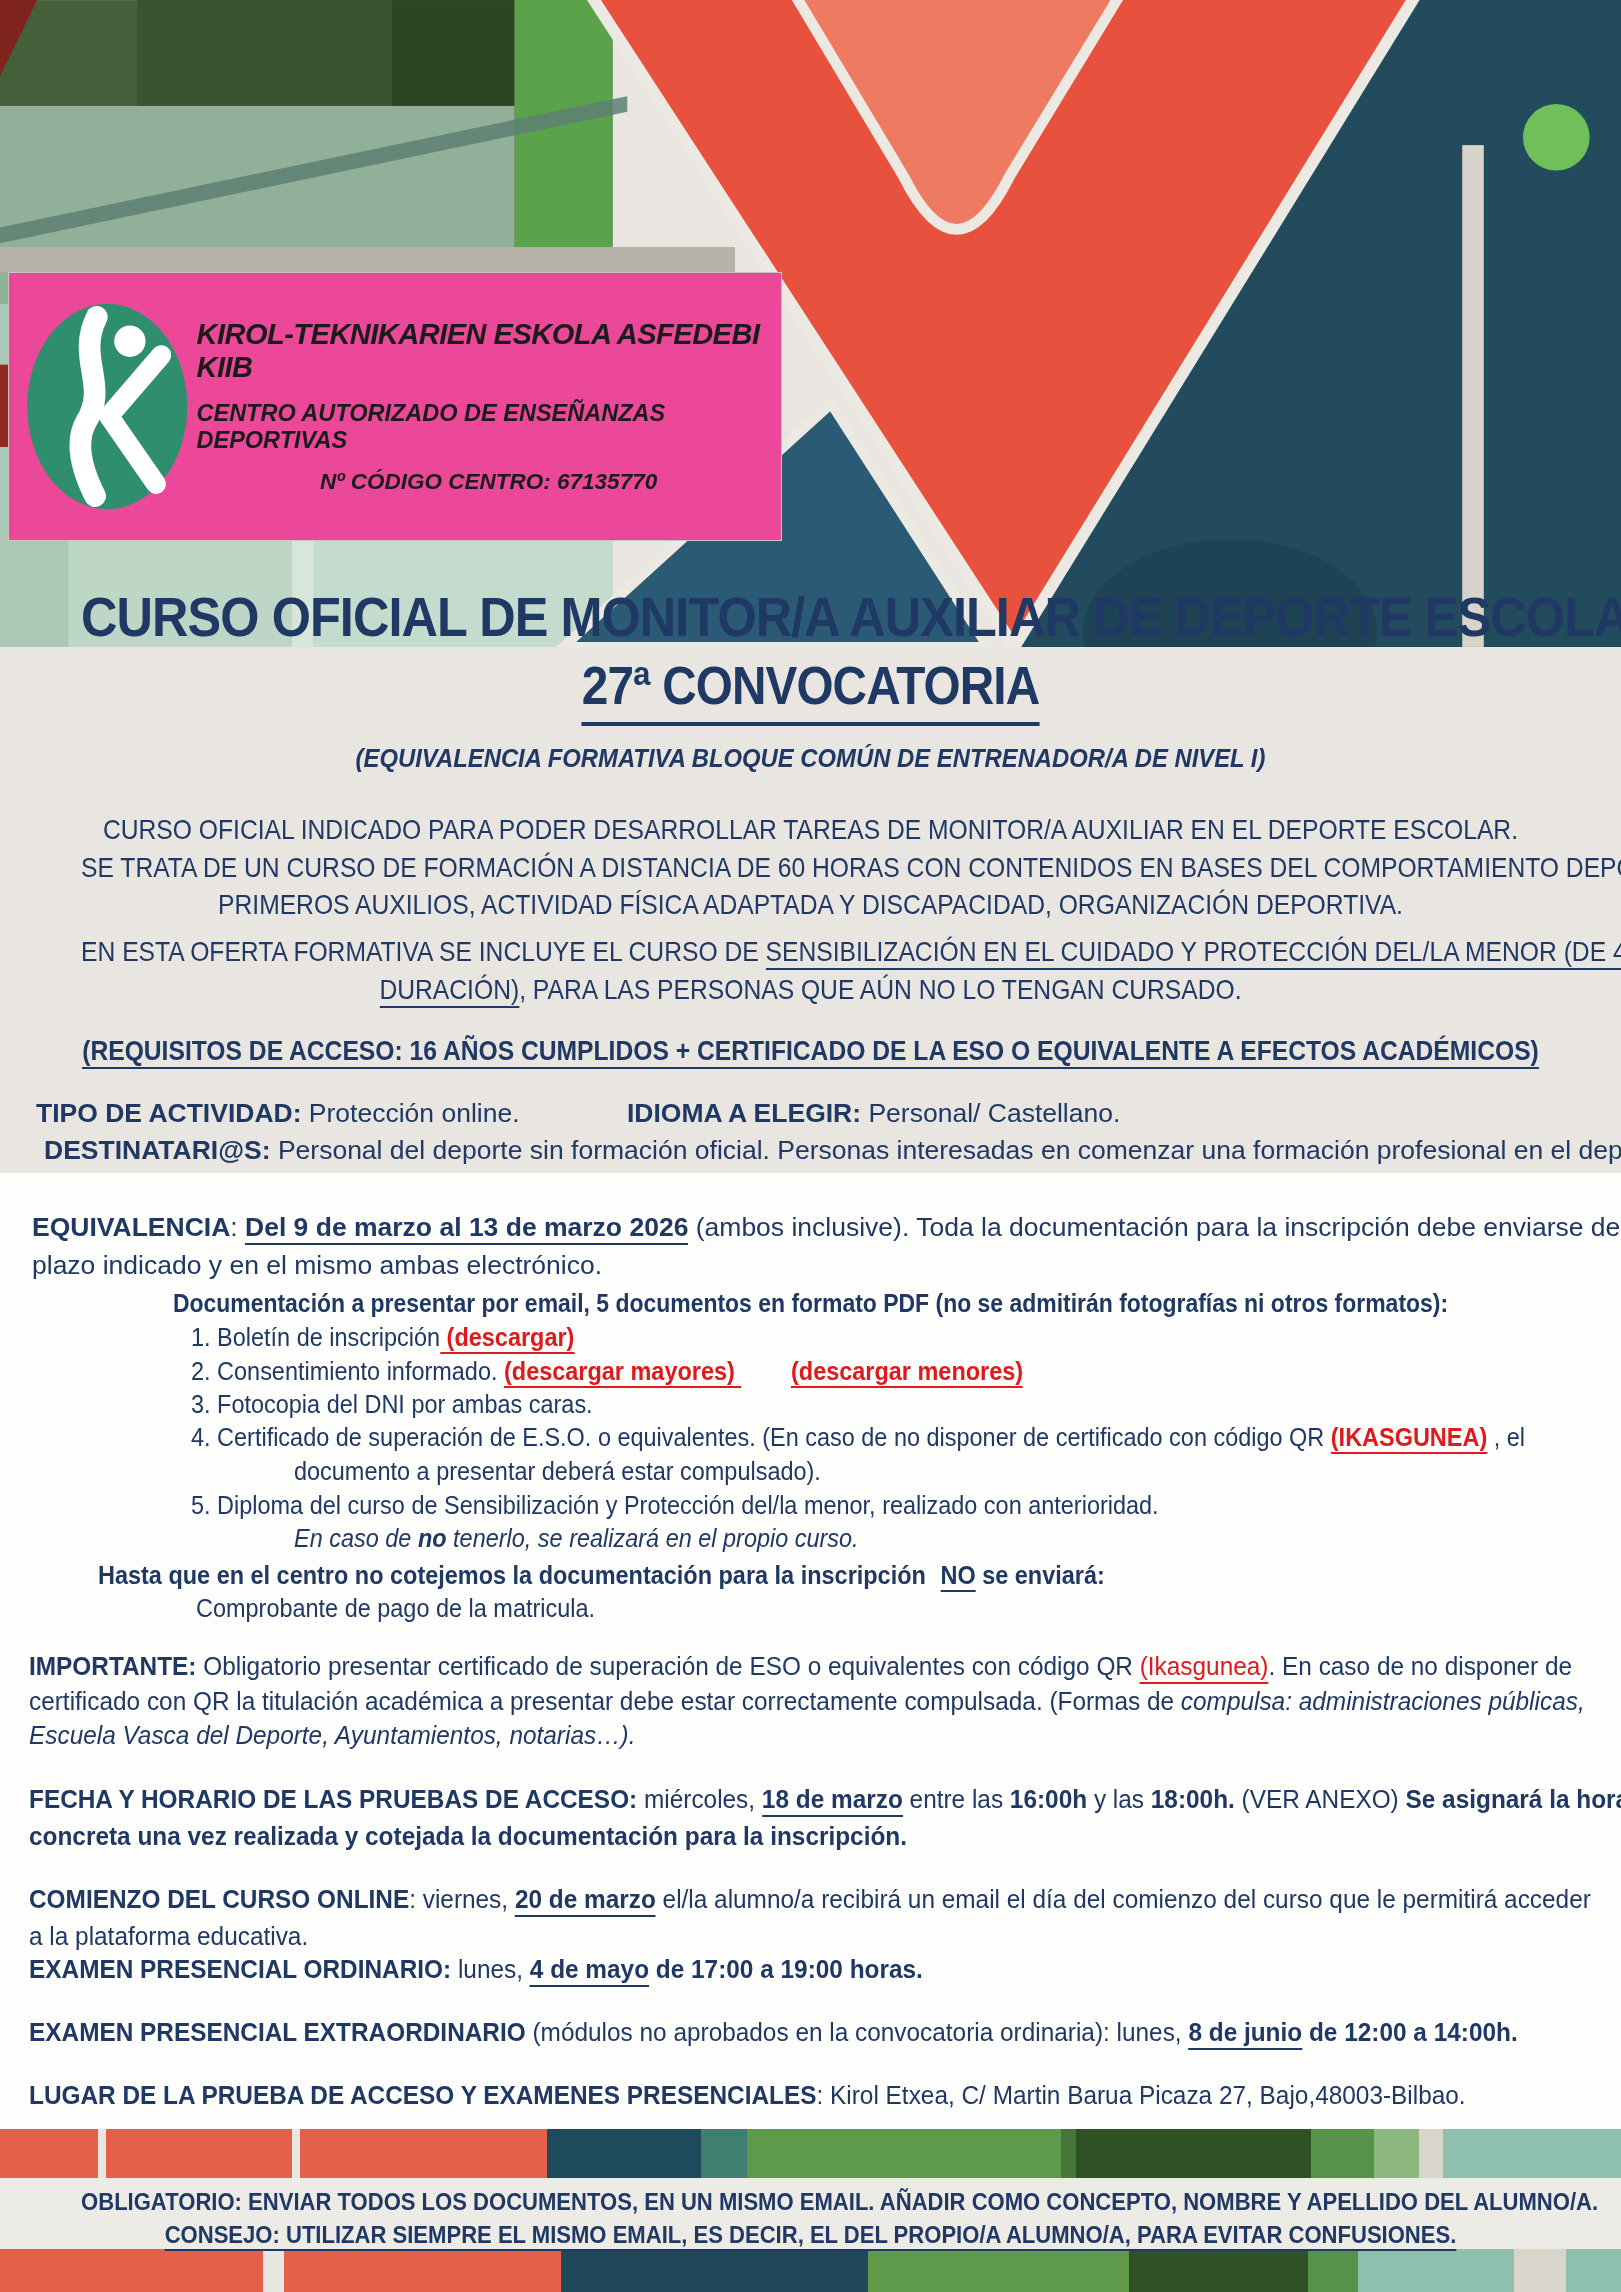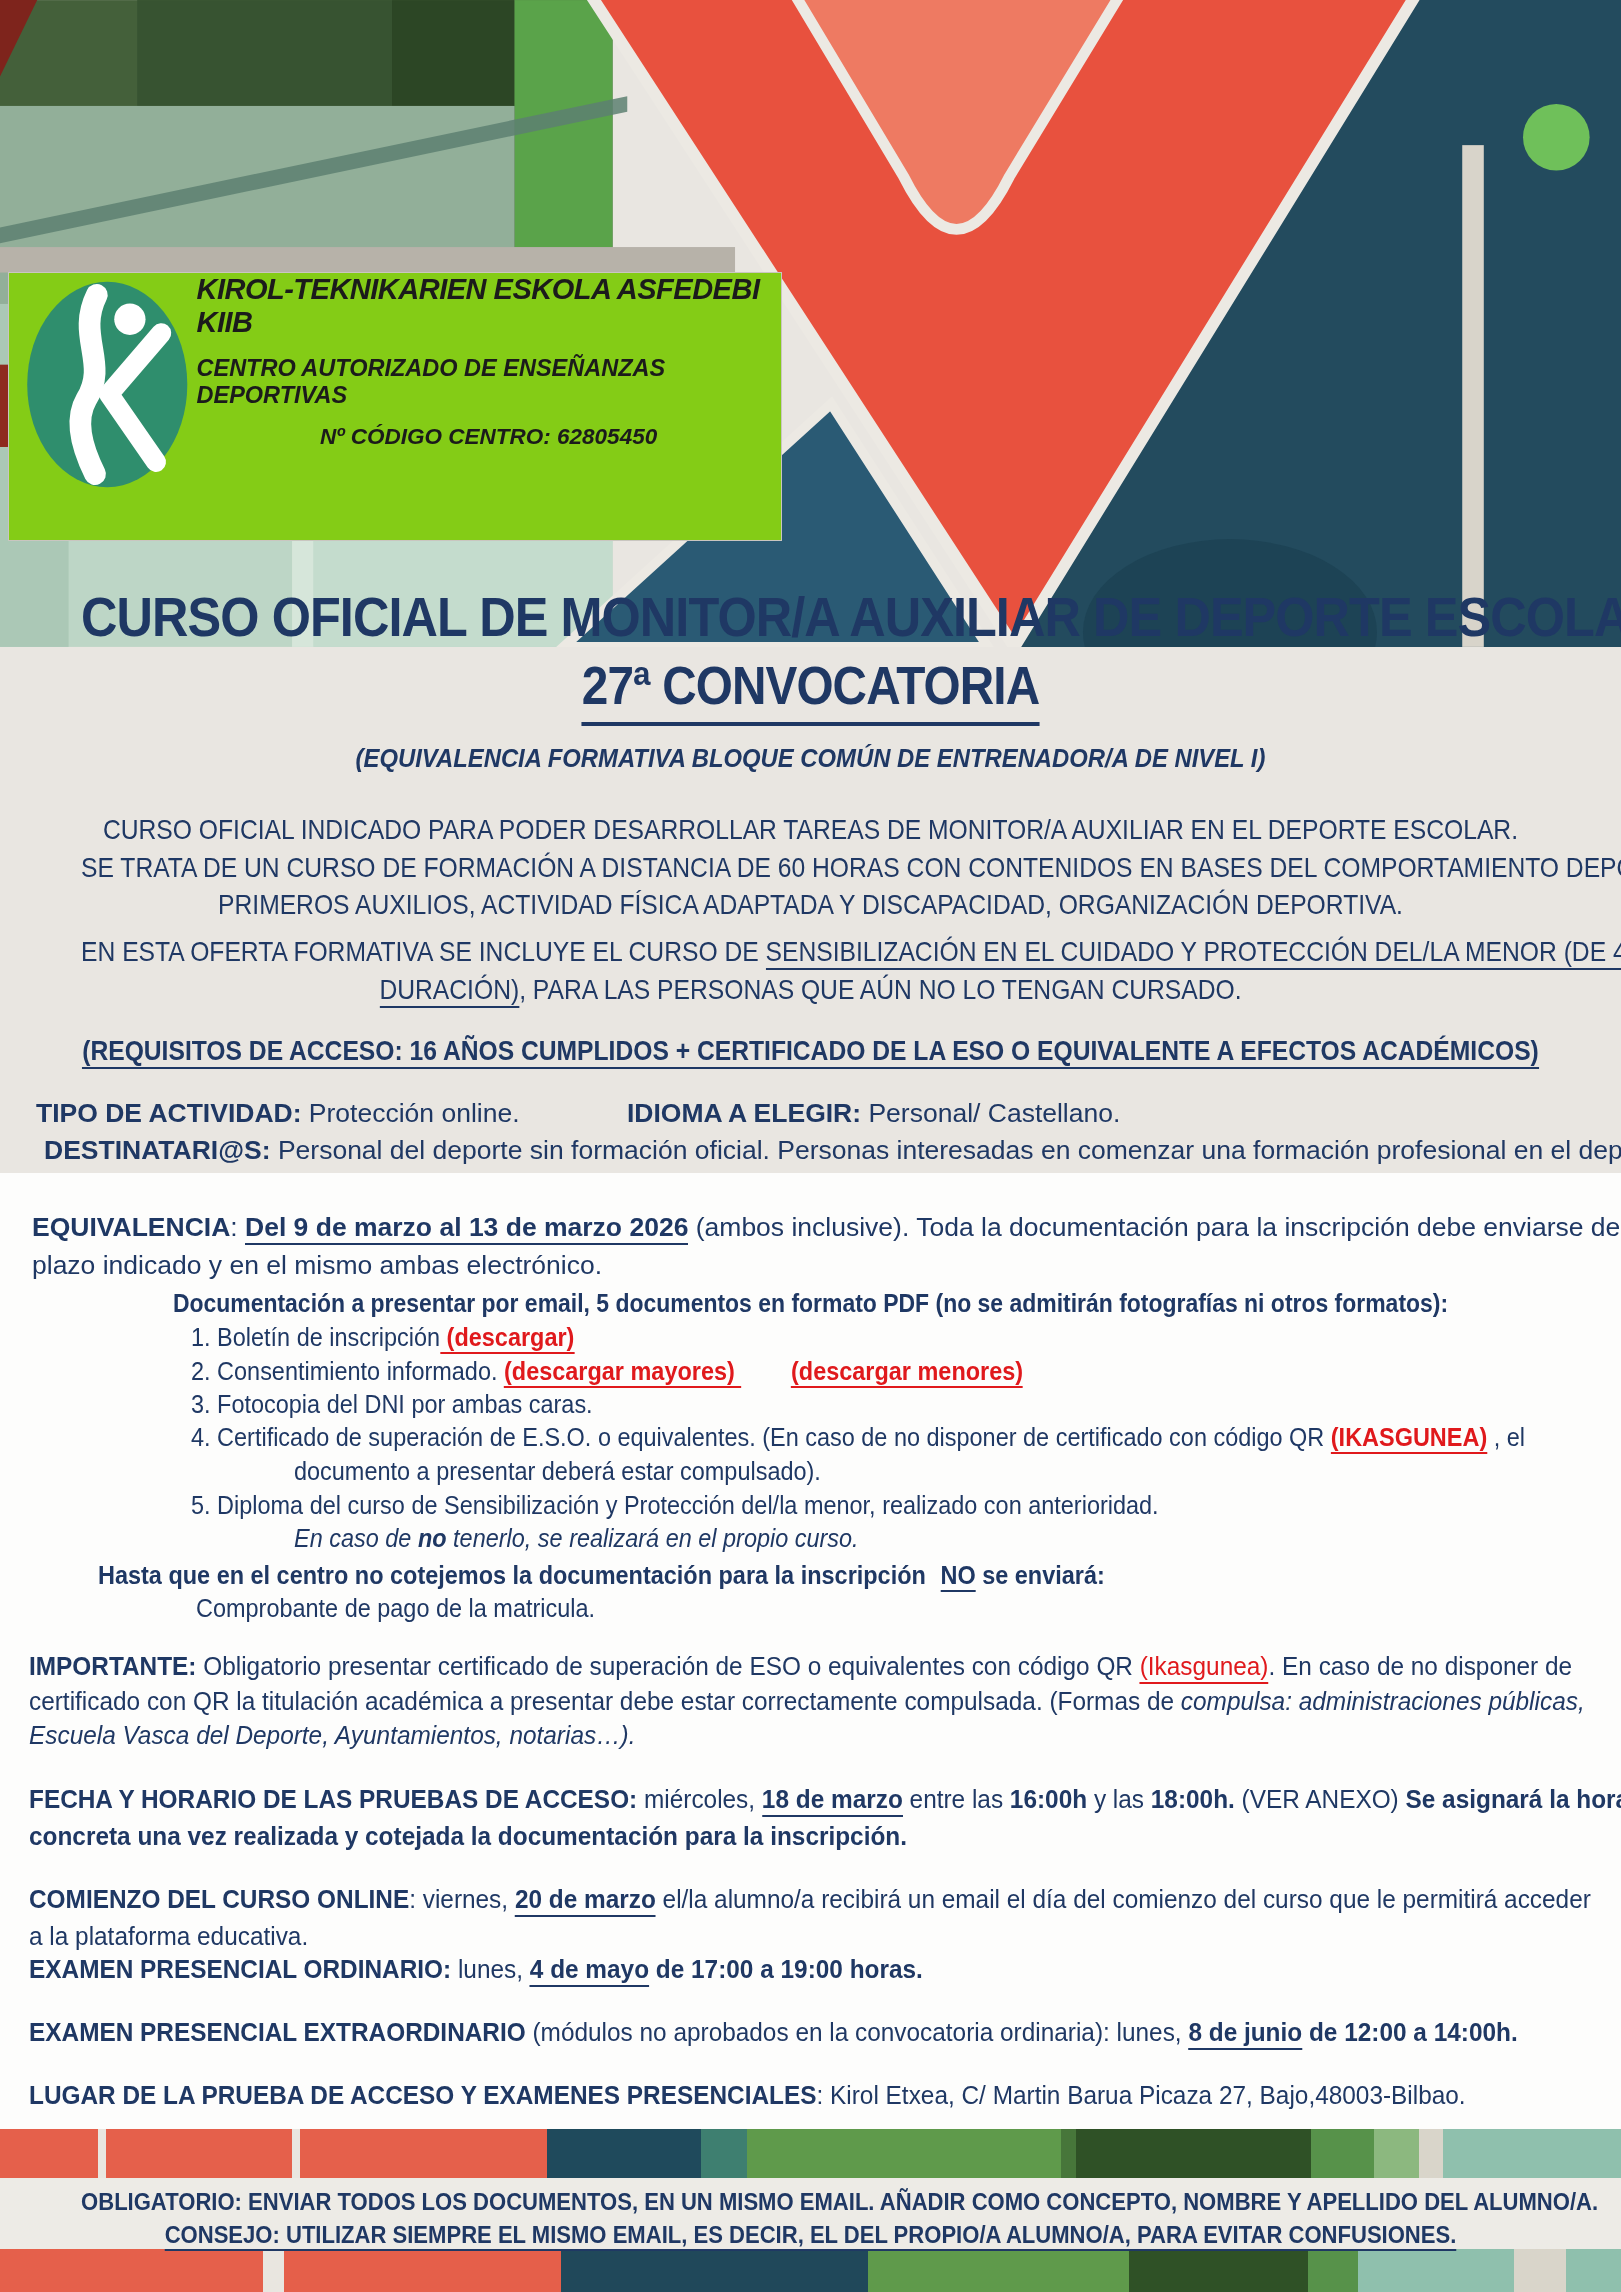--- a/index.html
+++ b/index.html
@@ -1,22 +1,22 @@
 <!DOCTYPE html>
 <html><head>
 <meta charset="utf-8">
 <style>
   html,body{margin:0;padding:0;background:#888;}
   .page{position:relative;width:1621px;height:2293px;margin:0 auto;background:#e9e6e1;
         overflow:hidden;font-family:"Liberation Sans",sans-serif;
         --navy:#1f3864;--red:#e0191c;}
   .hero{position:absolute;left:0;top:0;width:1621px;height:647px;}
   .hero svg{display:block;}
-  .logo-box{position:absolute;left:7.8px;top:272px;width:772px;height:267px;background:#84cc16;
-            border:1px solid #c9c6c0;display:flex;z-index:5;}
+  .logo-box{position:absolute;left:7.8px;top:272px;width:772px;height:267px;background:#ec4899;
+            border:1px solid #c9c6c0;display:flex;align-items:center;z-index:5;}
   .klogo{flex:0 0 auto;margin-left:13.7px;}
   .logo-lines{flex:1;display:flex;flex-direction:column;align-items:center;gap:15.7px;
               color:#1b1b1b;font-style:italic;font-weight:700;}
   .ll1{font-size:29px;letter-spacing:-0.5px;}
   .ll2{font-size:23.5px;}
   .ll3{font-size:22.5px;}
   .white-bg{position:absolute;left:0;top:1173px;width:1621px;height:956px;background:#fdfdfc;}
   .line{position:absolute;white-space:nowrap;color:var(--navy);font-size:26.5px;z-index:6;}
   .c{left:0;right:0;text-align:center;}
   .cond{transform:scaleX(.92);transform-origin:0 50%;}
@@ -79,21 +79,21 @@
     <div class="logo-box">
       <svg class="klogo" width="174" height="223" viewBox="0 0 200 250">
         <ellipse cx="98" cy="125" rx="92" ry="118" fill="#2f8e6d"></ellipse>
         <path d="M86,22 C62,70 100,100 74,142 C60,166 70,200 84,228" stroke="#ffffff" stroke-width="25" fill="none" stroke-linecap="round"></path>
         <circle cx="124" cy="50" r="18" fill="#ffffff"></circle>
         <path d="M160,66 L100,136 L154,214" stroke="#ffffff" stroke-width="23" fill="none" stroke-linecap="round" stroke-linejoin="round"></path>
       </svg>
       <div class="logo-lines">
         <div class="ll1">KIROL-TEKNIKARIEN ESKOLA ASFEDEBI KIIB</div>
         <div class="ll2">CENTRO AUTORIZADO DE ENSEÑANZAS DEPORTIVAS</div>
-        <div class="ll3">Nº CÓDIGO CENTRO: 62805450</div>
+        <div class="ll3">Nº CÓDIGO CENTRO: 67135770</div>
       </div>
     </div>
   </div>
 
   <div class="white-bg"></div>
 
   <div class="line c cond-c b t1" style="top:584px">CURSO OFICIAL DE MONITOR/A AUXILIAR DE DEPORTE ESCOLAR</div>
   <div class="line c cond-c" style="top:655px">
     <span class="b t2 u4">27ª CONVOCATORIA</span>
   </div>

